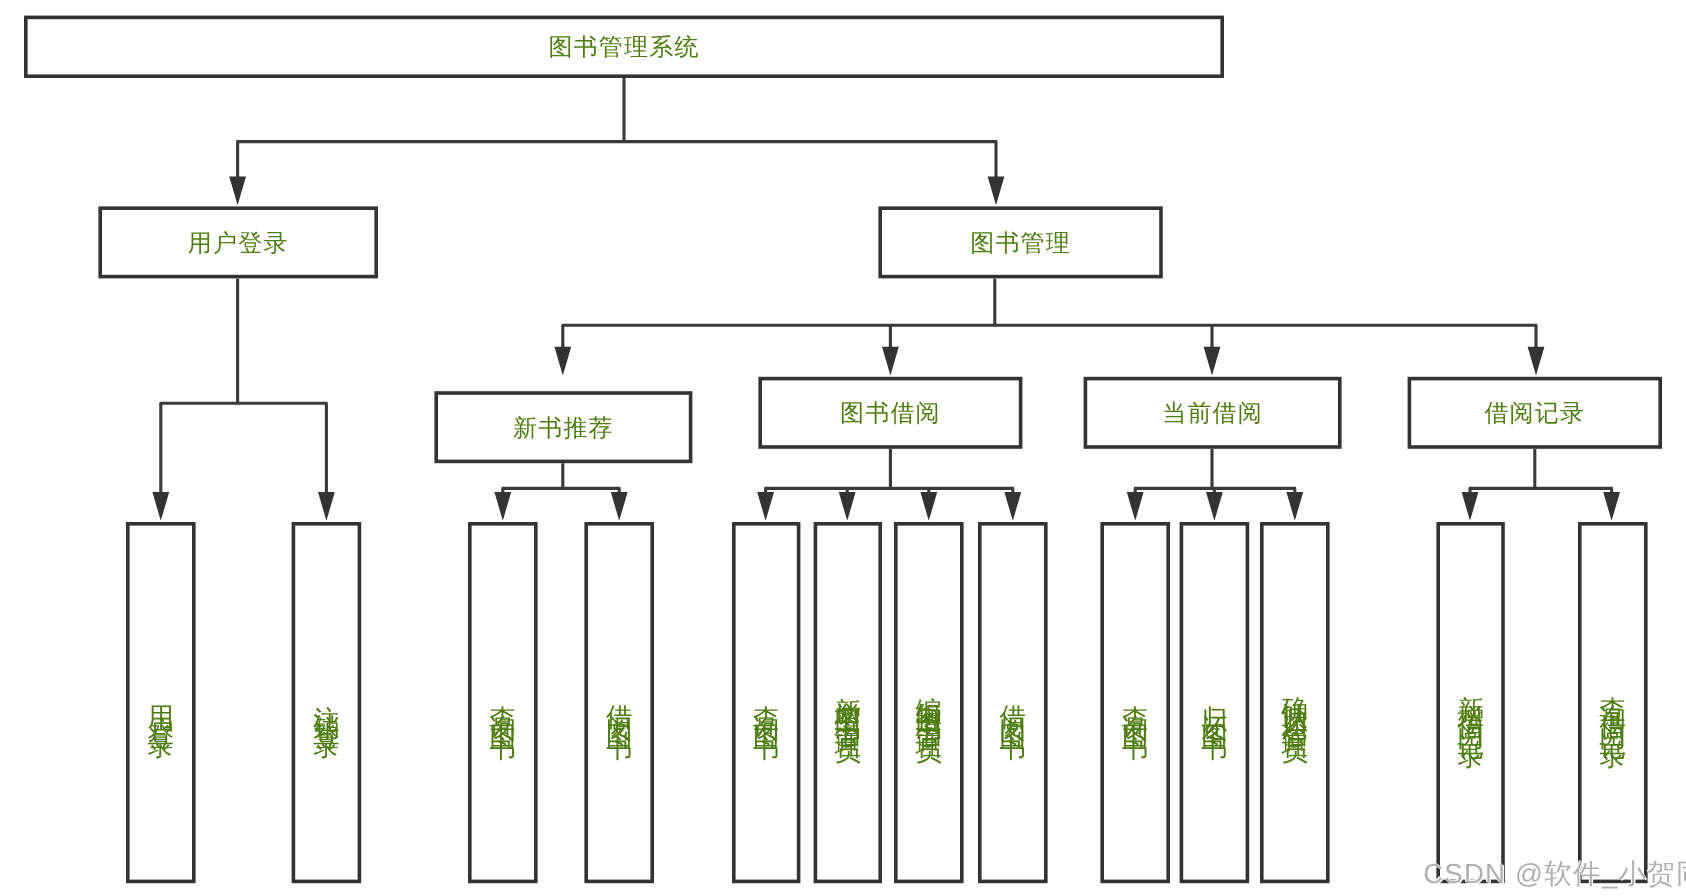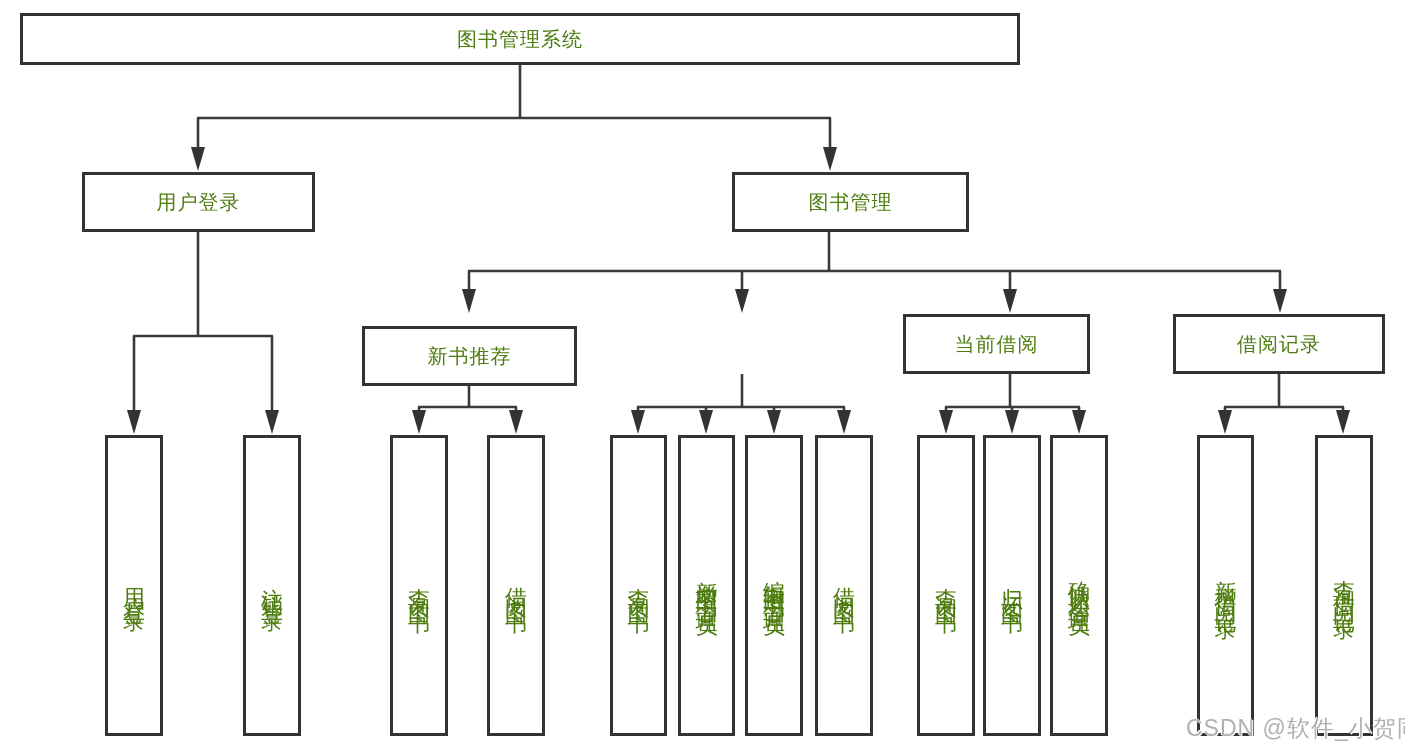--- a/index.html
+++ b/index.html
@@ -148,21 +148,24 @@
   <div class="box" style="left:82px; top:172px; width:233px; height:60px;">
     <span class="h-label">用户登录</span>
   </div>
   <div class="box" style="left:711px; top:172px; width:237px; height:60px;margin-left:21px;">
     <span class="h-label">图书管理</span>
   </div>
 
   <div class="box" style="left:362px; top:314px; width:215px; height:60px;margin-top:12px;">
     <span class="h-label">新书推荐</span>
   </div>
-  <div class="box" style="left:903px; top:314px; width:187px; height:60px;text-align:right;">
+  <div class="box" style="left:632px; top:314px; width:220px; height:60px;">
+    <span class="h-label">图书借阅</span>
+  </div>
+  <div class="box" style="left:903px; top:314px; width:215px; height:60px;text-align:right;">
     <span class="h-label">当前借阅</span>
   </div>
   <div class="box" style="left:1173px; top:314px; width:212px; height:60px;">
     <span class="h-label">借阅记录</span>
   </div>
 
   <div class="box" style="left:105px; top:435px; width:58px; height:301px;">
     <span class="v-label">用户登录</span>
   </div>
   <div class="box" style="left:243px; top:435px; width:58px; height:301px;">

